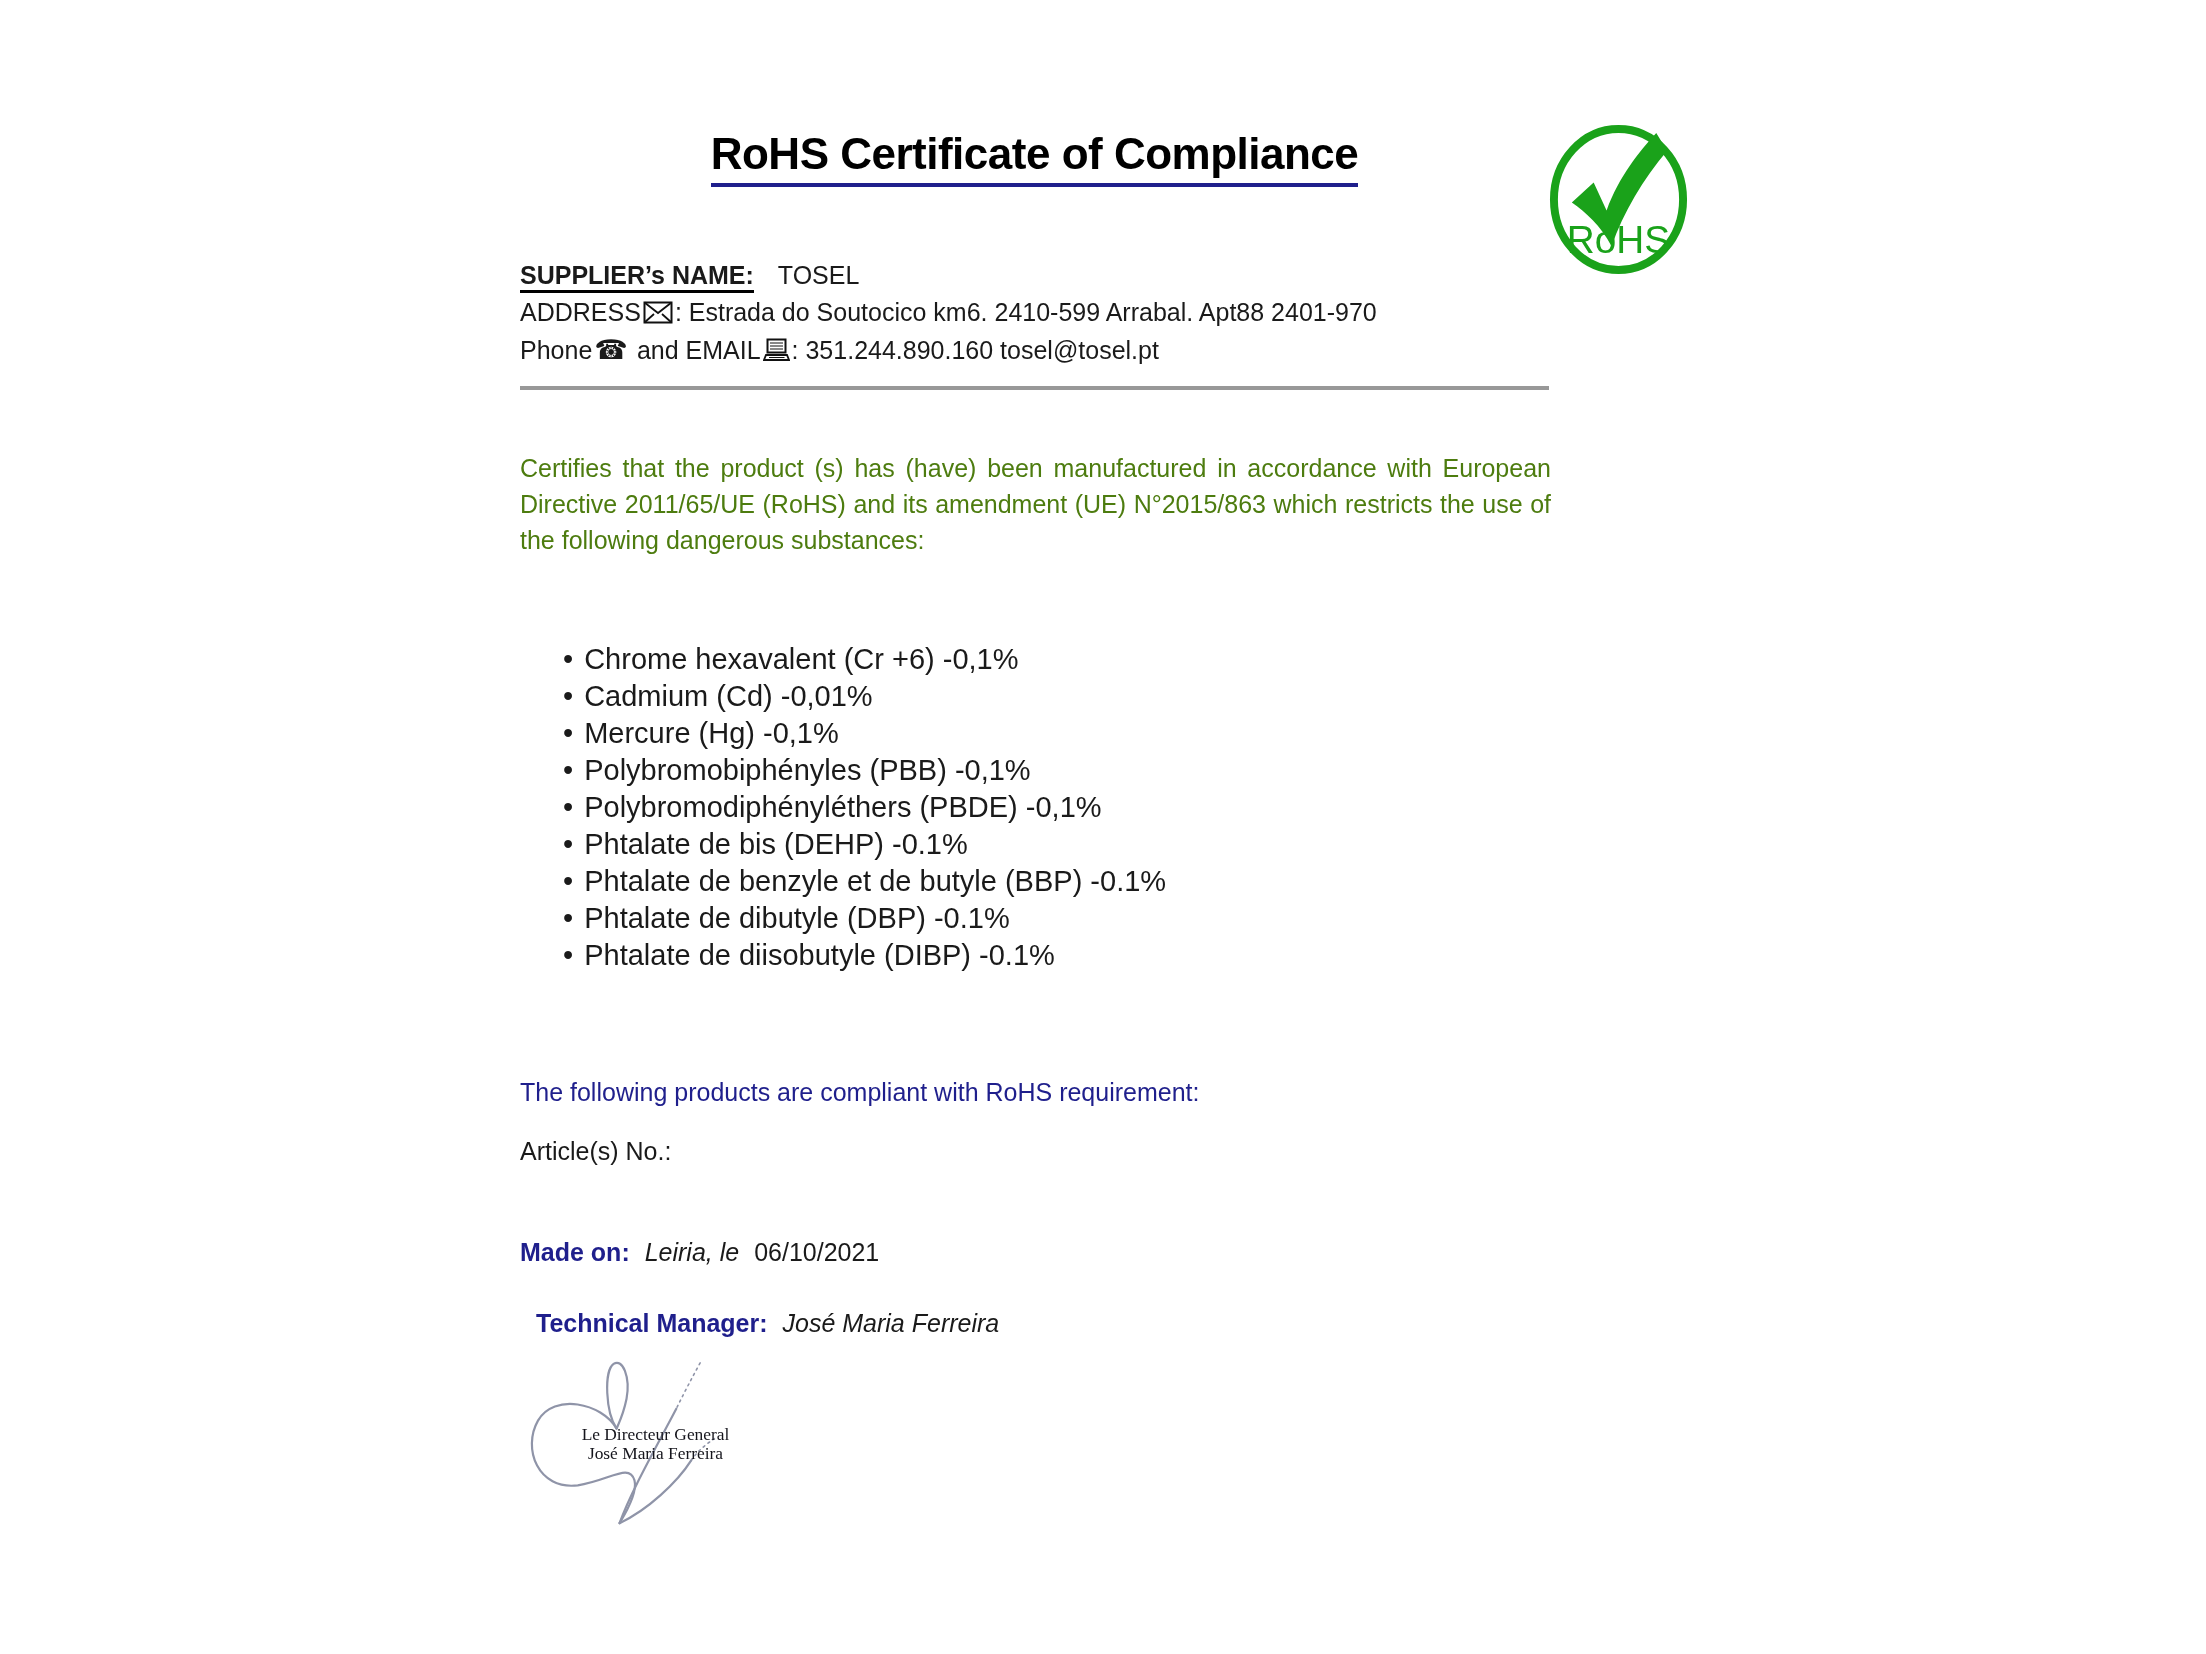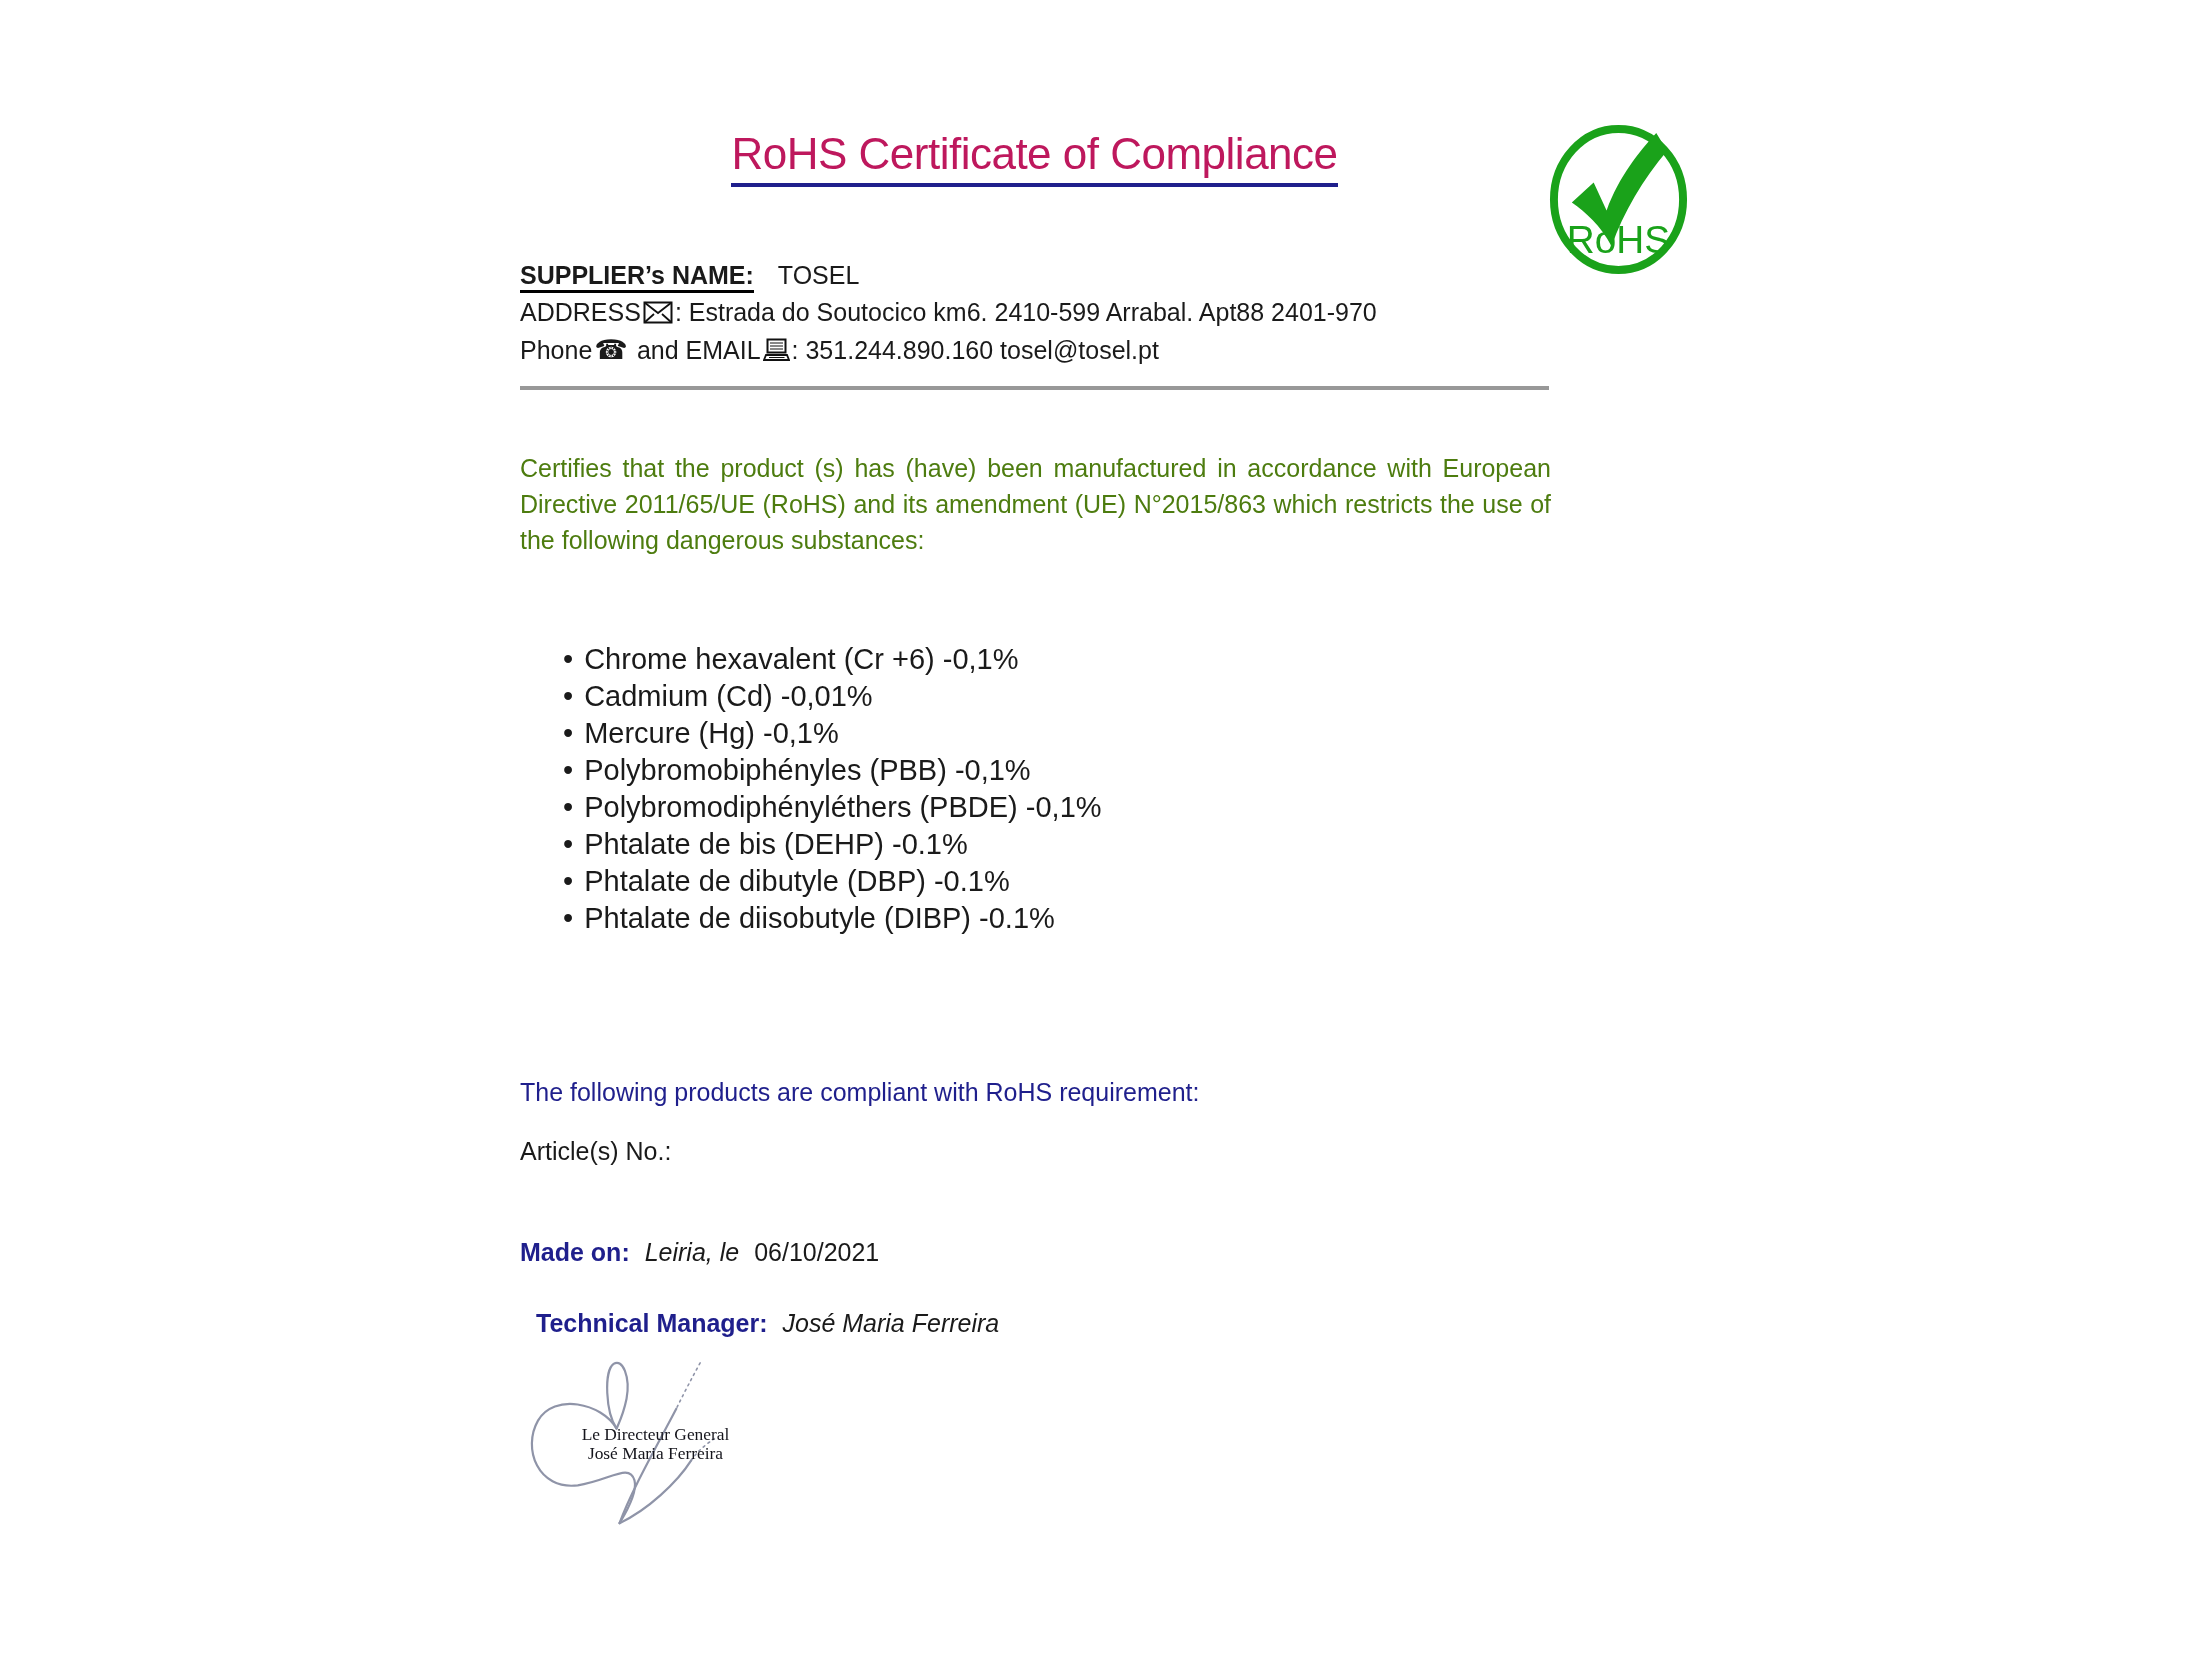--- a/index.html
+++ b/index.html
@@ -3,21 +3,21 @@
 <meta charset="utf-8">
 <style>
   html,body{margin:0;padding:0;background:#ffffff;}
   .page{
     position:relative;width:2207px;height:1655px;background:#ffffff;
     font-family:"Liberation Sans",sans-serif;color:#1a1a1a;overflow:hidden;
   }
   
   .title{
     position:absolute;left:520px;top:129px;width:1029px;text-align:center;
-    font-size:44px;font-weight:normal;letter-spacing:-0.5px;color:#be185d;
+    font-size:44px;font-weight:bold;letter-spacing:-0.5px;color:#000000;
   }
   .title-underline{border-bottom:4px solid #1f1f8c;padding-bottom:5px;}
   
   .logo{position:absolute;left:1544px;top:121px;width:149px;height:159px;}
   
   .supplier{position:absolute;left:520px;top:257px;font-size:25px;line-height:37px;white-space:nowrap;}
   .supplier .name-label{font-weight:bold;border-bottom:3px solid #000;padding-bottom:1px;}
   .supplier .val-gap{margin-left:24px;}
   .inline-icon{display:inline-block;vertical-align:-3px;margin:0 2px;}
   .phone-glyph{font-family:"DejaVu Sans",sans-serif;font-size:27px;margin:0 2px;}
@@ -87,20 +87,21 @@
 
   <p class="cert">Certifies that the product (s) has (have) been manufactured in accordance with European Directive 2011/65/UE (RoHS) and its amendment (UE) N°2015/863 which restricts the use of the following dangerous substances:</p>
 
   <ul class="subs">
     <li>Chrome hexavalent (Cr +6) -0,1%</li>
     <li>Cadmium (Cd) -0,01%</li>
     <li>Mercure (Hg) -0,1%</li>
     <li>Polybromobiphényles (PBB) -0,1%</li>
     <li>Polybromodiphényléthers (PBDE) -0,1%</li>
     <li>Phtalate de bis (DEHP) -0.1%</li>
+    <li>Phtalate de benzyle et de butyle (BBP) -0.1%</li>
     <li>Phtalate de dibutyle (DBP) -0.1%</li>
     <li>Phtalate de diisobutyle (DIBP) -0.1%</li>
   </ul>
 
   <div class="following">The following products are compliant with RoHS requirement:</div>
   <div class="article">Article(s) No.:</div>
 
   <div class="made-on">
     <span class="navy-bold">Made on:</span>
     <span class="it gap">Leiria, le</span>

